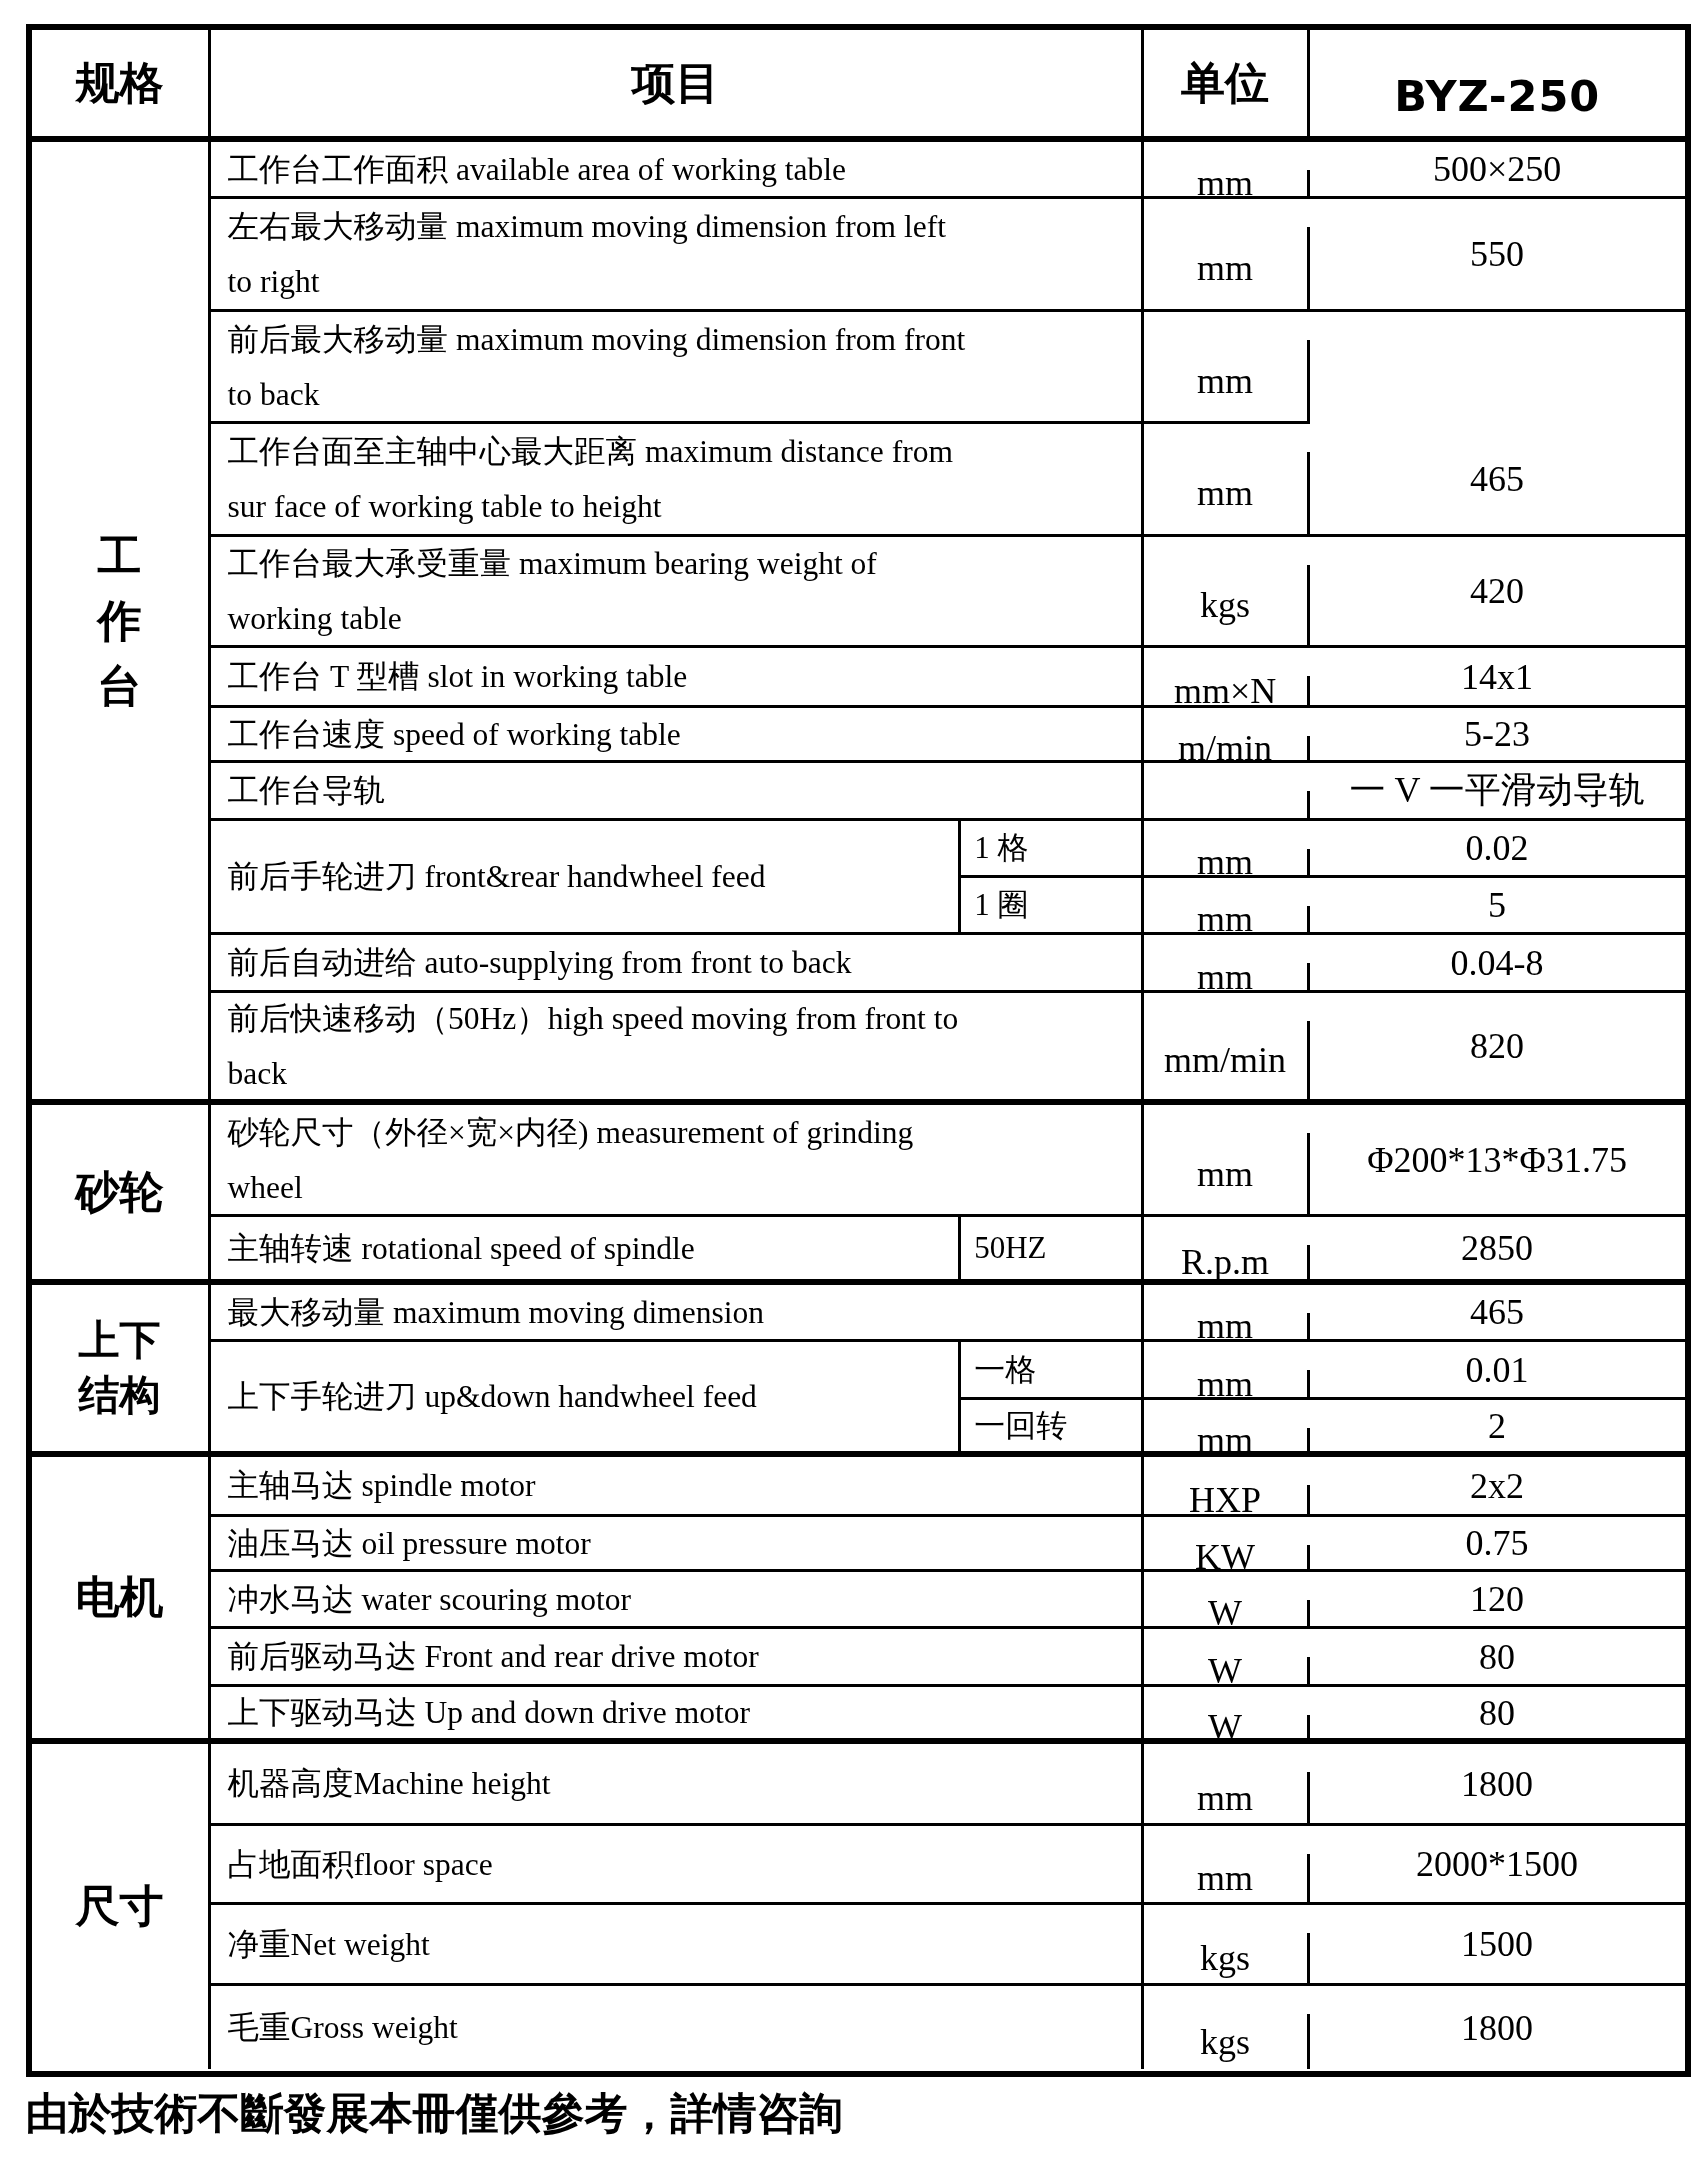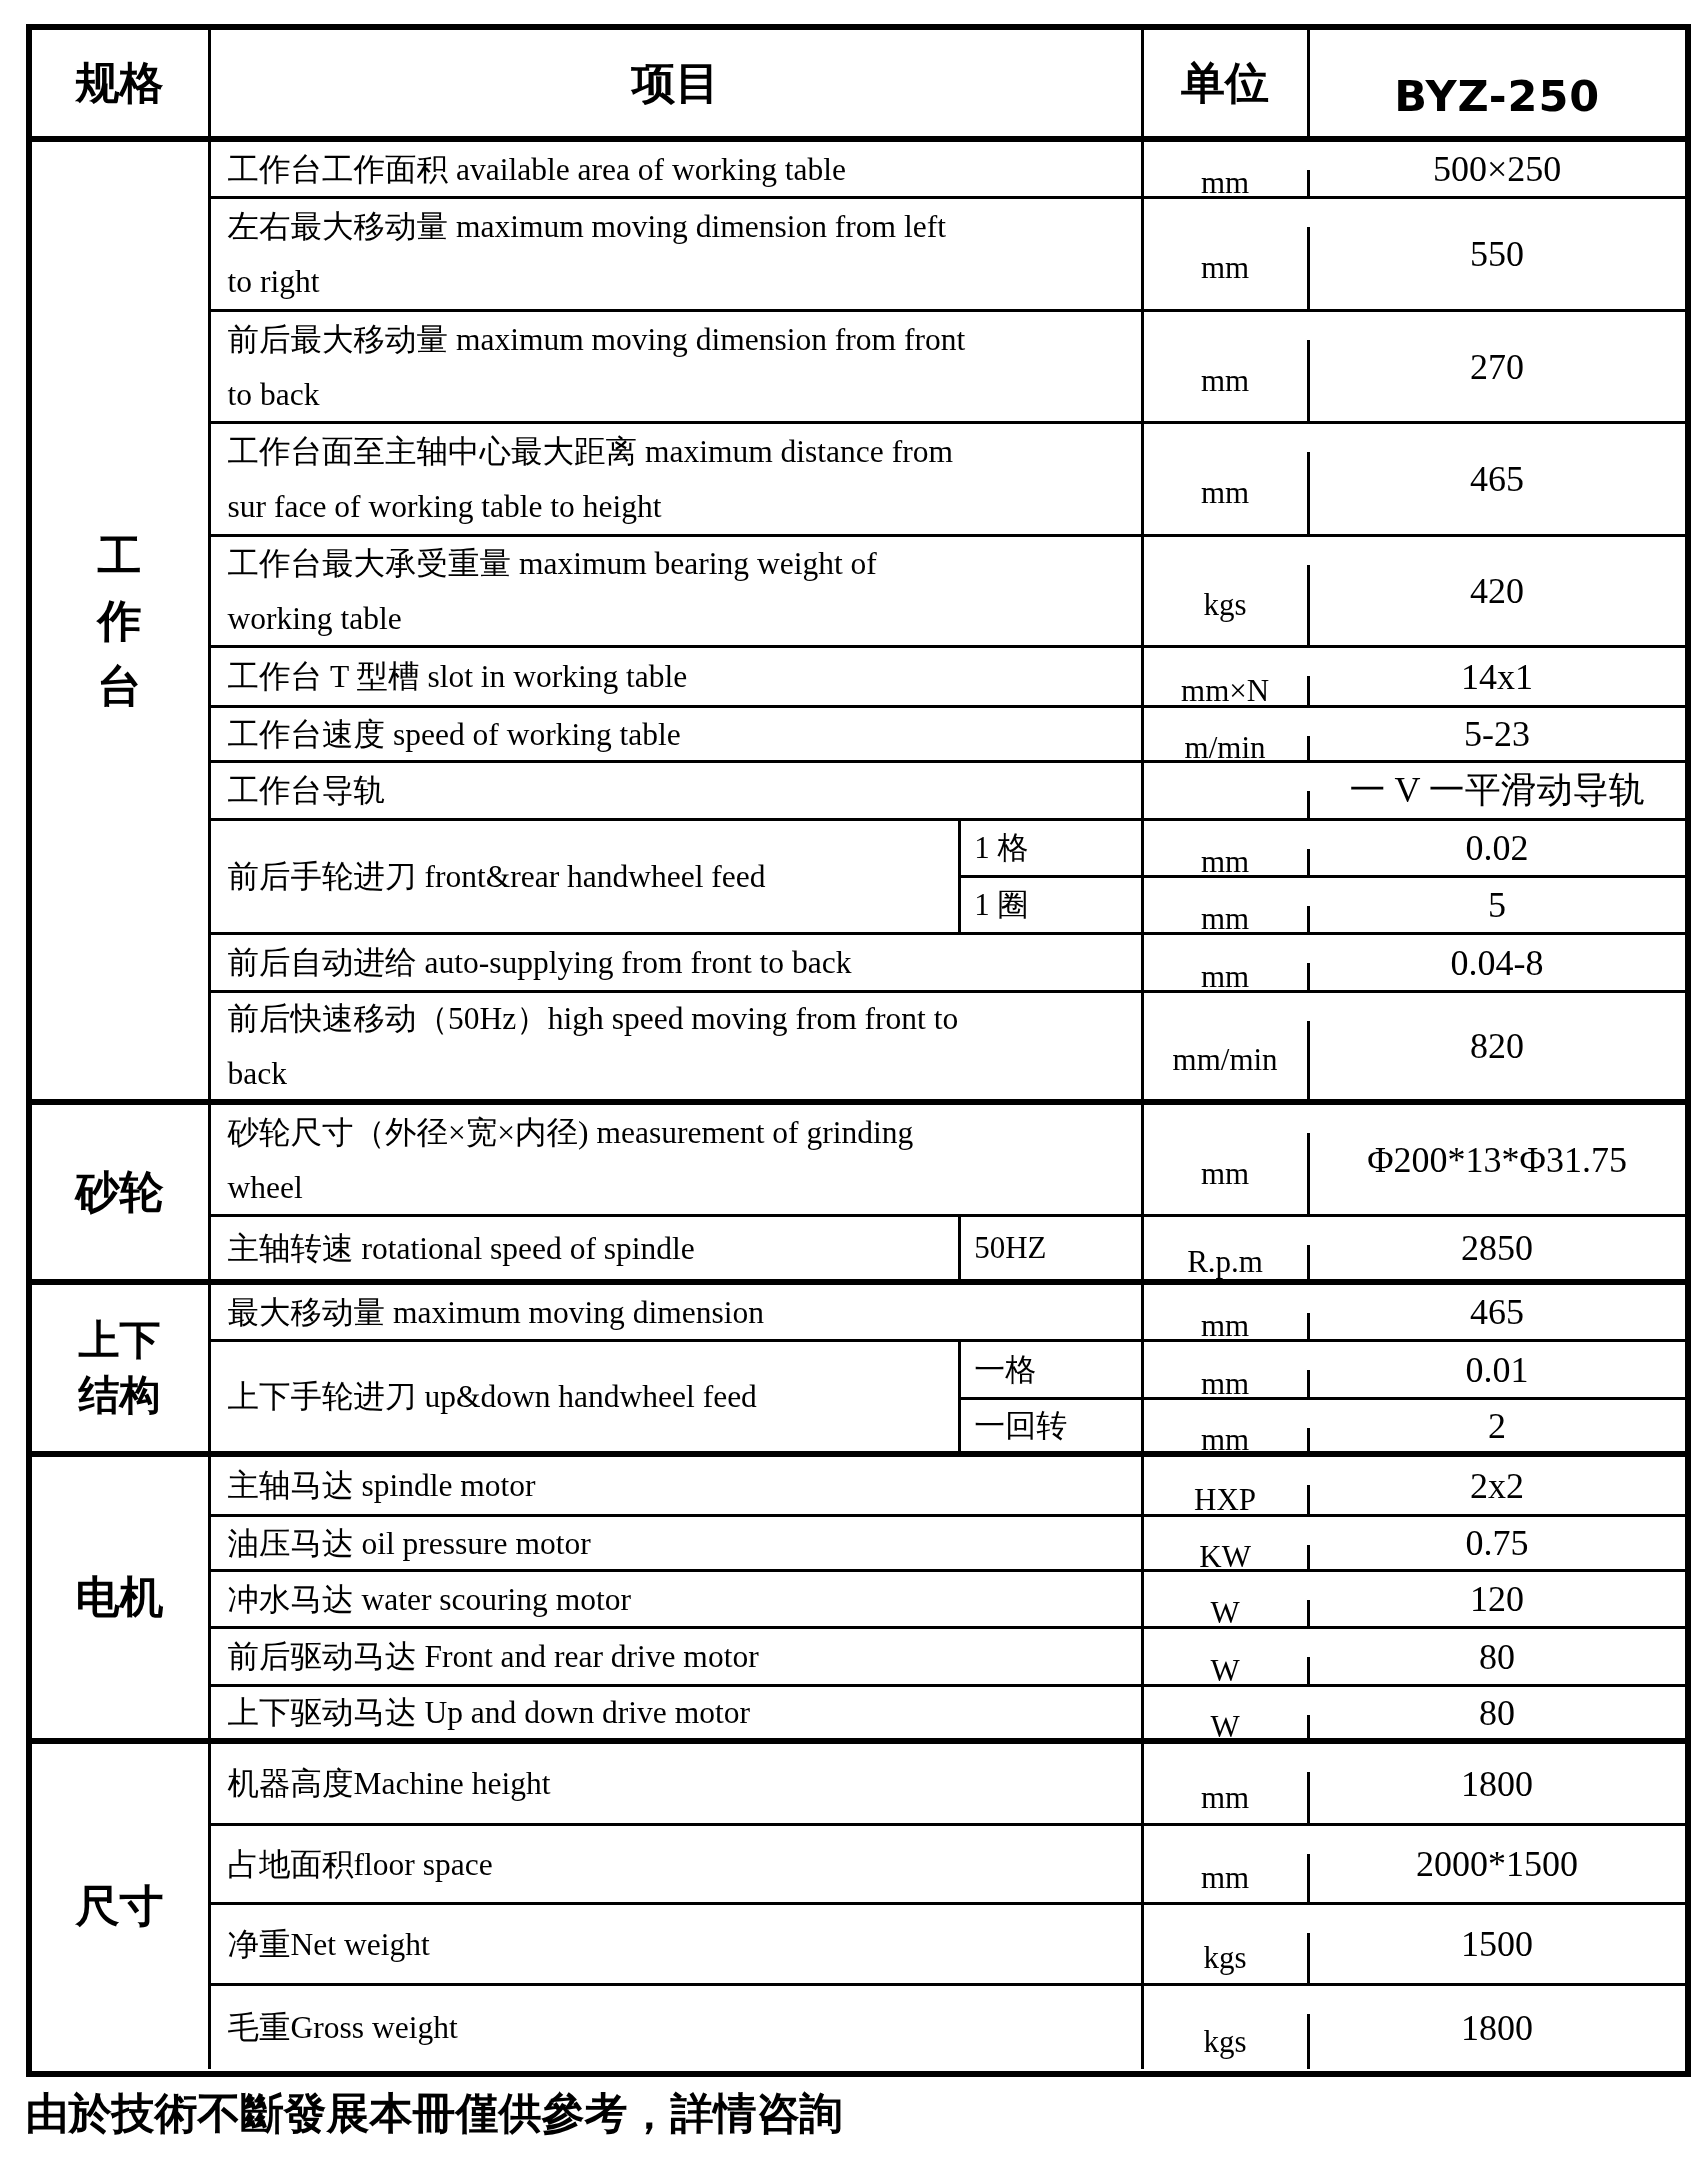--- a/index.html
+++ b/index.html
@@ -11,21 +11,21 @@
     display:grid;
     grid-template-columns:179px 750px 183px 166px 1fr;
     grid-template-rows:112px 57px 113px 112px 113px 111px 60px 55px 58px 57px 57px 58px 112px 112px 68px 57px 58px 57px 60px 55px 57px 58px 57px 82px 79px 81px 83px;
   }
   .c{display:flex;align-items:center;box-sizing:border-box;overflow:hidden;border-color:#000;}
   .br{border-right:3.4px solid #000;}
   .bb{border-bottom:3.4px solid #000;}
   .bbh{border-bottom:6px solid #000;}
   .lbl{padding-left:17px;font-size:31.5px;line-height:55px;white-space:pre-line;}
   .sub{padding-left:13.6px;font-size:31px;}
-  .unit{justify-content:center;text-align:right;font-size:31px;margin-top:28px;}
+  .unit{justify-content:center;text-align:right;font-size:36px;margin-top:28px;}
   .val{justify-content:center;text-align:center;font-size:36px;}
   .hdr{justify-content:center;text-align:center;font-family:"DejaVu Sans","Liberation Sans",sans-serif;font-weight:bold;font-size:44px;}
   .model{justify-content:center;text-align:center;font-family:"DejaVu Sans","Liberation Sans",sans-serif;font-weight:bold;font-size:43px;letter-spacing:0.9px;margin-top:25px;}
   .grp{justify-content:center;text-align:center;font-family:"DejaVu Sans","Liberation Sans",sans-serif;font-weight:bold;font-size:44px;}
   .vtxt{display:block;width:1.15em;margin:16px auto;word-break:break-all;line-height:65px;}
   .wtxt{display:block;width:2.35em;margin:5px auto;word-break:break-all;line-height:55px;font-size:41px;}
   .footer-note{position:absolute;left:25.6px;top:2085px;
     font-family:"DejaVu Sans","Liberation Sans",sans-serif;font-weight:bold;font-size:43px;color:#000;}
 </style>
 </head>
@@ -54,21 +54,20 @@
     <div class="c val bb" style="grid-area:2/5/3/6">500×250</div>
 
     <div class="c lbl br bb" style="grid-area:3/2/4/4">左右最大移动量 maximum moving dimension from left
 to right</div>
     <div class="c unit br bb" style="grid-area:3/4/4/5">mm</div>
     <div class="c val bb" style="grid-area:3/5/4/6">550</div>
 
     <div class="c lbl br bb" style="grid-area:4/2/5/4">前后最大移动量 maximum moving dimension from front
 to back</div>
     <div class="c unit br bb" style="grid-area:4/4/5/5">mm</div>
-    <div class="c val bb" style="grid-area:4/5/5/6">270</div>
 
     <div class="c lbl br bb" style="grid-area:5/2/6/4">工作台面至主轴中心最大距离 maximum distance from
 sur face of working table to height</div>
     <div class="c unit br bb" style="grid-area:5/4/6/5">mm</div>
     <div class="c val bb" style="grid-area:5/5/6/6">465</div>
 
     <div class="c lbl br bb" style="grid-area:6/2/7/4">工作台最大承受重量 maximum bearing weight of
 working table</div>
     <div class="c unit br bb" style="grid-area:6/4/7/5">kgs</div>
     <div class="c val bb" style="grid-area:6/5/7/6">420</div>

